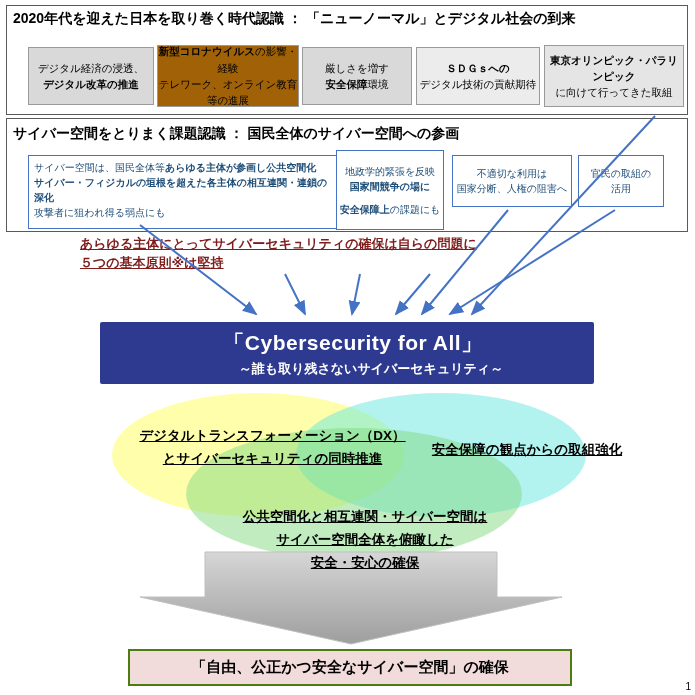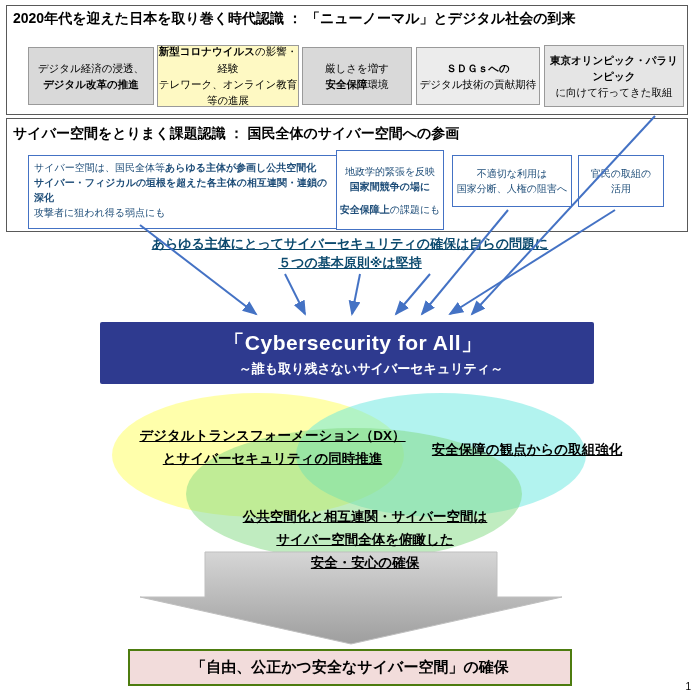--- a/index.html
+++ b/index.html
@@ -6,21 +6,21 @@
   .page{position:relative;width:695px;height:695px;background:#fff;overflow:hidden;
         font-family:"Liberation Sans","DejaVu Sans",sans-serif;color:#000;}
   .abs{position:absolute;}
   .b{font-weight:bold;}
   .sec{border:1px solid #595959;background:#fff;}
   .sec-title{font-size:14px;font-weight:bold;white-space:nowrap;}
   .era-box{border:1px solid #9a9a9a;font-size:10.5px;line-height:1.55;text-align:center;
            display:flex;flex-direction:column;justify-content:center;}
   .blue-box{border:1.6px solid #4472c4;background:#fff;color:#1f4e79;font-size:10px;line-height:1.5;}
   .blue-box.center{text-align:center;display:flex;flex-direction:column;justify-content:center;}
-  .statement{color:#0c4a6e;font-weight:bold;font-size:13px;text-align:center;line-height:1.45;}
+  .statement{color:#7f1d1d;font-weight:bold;font-size:13px;text-align:left;line-height:1.45;}
   .statement div{text-decoration:underline;}
   .banner{background:#2e3a8f;color:#fff;text-align:center;border-radius:2px;}
   .banner-title{font-size:21px;font-weight:bold;letter-spacing:0.5px;padding-top:7px;margin-left:12px;}
   .banner-sub{font-size:13px;font-weight:bold;padding-top:3px;margin-left:48px;}
   .ellipse{border-radius:50%;}
   .pillar{font-size:13.5px;font-weight:bold;text-align:center;line-height:23px;color:#000;}
   .pillar div{text-decoration:underline;}
   .goal{background:#f2dcdb;border:2px solid #4d7c0f;display:flex;align-items:center;justify-content:center;
         font-size:15px;font-weight:bold;text-align:center;}
   .pagenum{font-size:10px;color:#000;}
@@ -33,21 +33,21 @@
 
   <div class="abs sec" style="left:6px;top:5px;width:680px;height:108px;">
     <div class="abs sec-title" style="left:6px;top:4px;">2020年代を迎えた日本を取り巻く時代認識 ： 「ニューノーマル」とデジタル社会の到来</div>
   </div>
 
   <div class="abs era-box" style="left:28px;top:47px;width:124px;height:56px;background:#d9d9d9;">
     <div>デジタル経済の浸透、</div>
     <div class="b">デジタル改革の推進</div>
   </div>
 
-  <div class="abs era-box" style="left:157px;top:45px;width:140px;height:60px;background:#fef9c3;align-items:flex-end;">
+  <div class="abs era-box" style="left:157px;top:45px;width:140px;height:60px;background:#a16207;align-items:flex-end;">
     <div><span class="b">新型コロナウイルス</span><span>の影響・経験</span></div>
     <div>テレワーク、オンライン教育等の進展</div>
   </div>
 
   <div class="abs era-box" style="left:302px;top:47px;width:108px;height:56px;background:#d9d9d9;">
     <div>厳しさを増す</div>
     <div><span class="b">安全保障</span><span>環境</span></div>
   </div>
 
   <div class="abs era-box" style="left:416px;top:47px;width:122px;height:56px;background:#ececec;">

